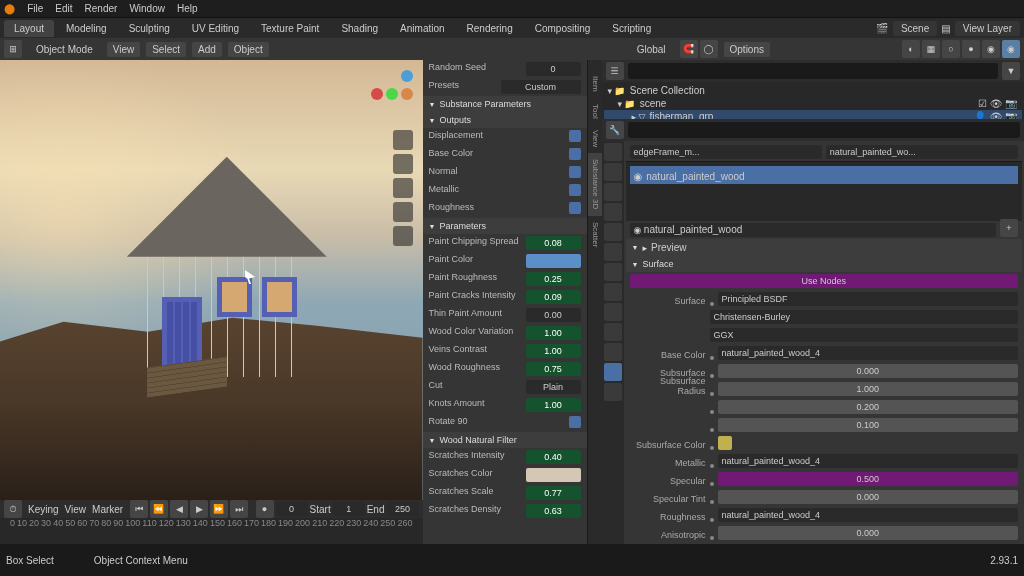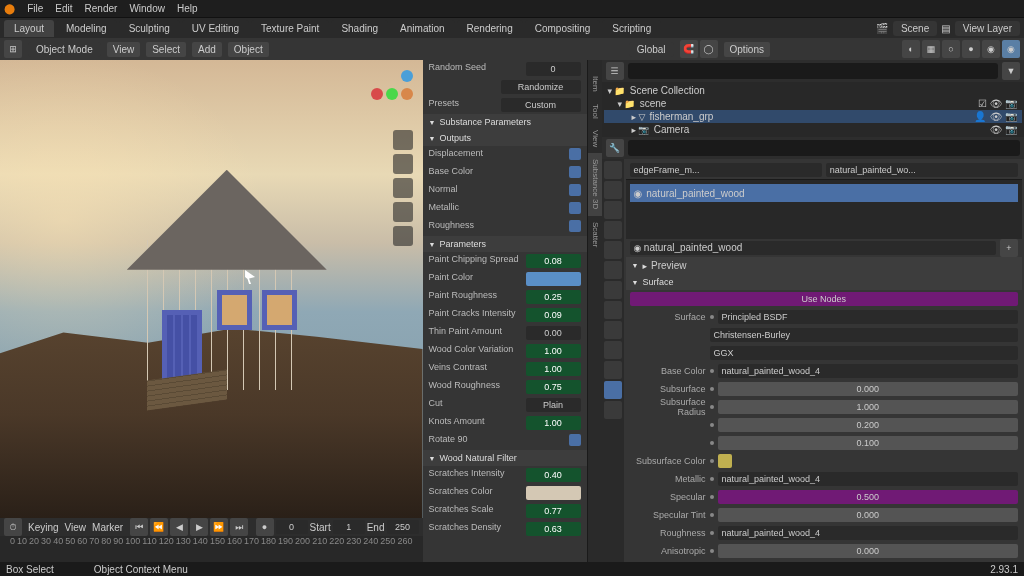--- a/index.html
+++ b/index.html
@@ -34,21 +34,21 @@
 .ball{width:12px;height:12px;border-radius:50%}
 .vp-tools{position:absolute;top:70px;right:10px;display:flex;flex-direction:column;gap:4px}
 .tool-ic{width:20px;height:20px;background:rgba(40,40,40,0.6);border-radius:3px;cursor:pointer}
 .cursor{position:absolute;top:210px;left:58%;width:10px;height:14px;background:#fff;clip-path:polygon(0 0,100% 50%,40% 60%,60% 100%,40% 100%,25% 65%,0 50%)}
 .timeline{height:44px;background:#353535;display:flex;flex-direction:column}
 .tl-head{height:18px;display:flex;align-items:center;gap:6px;padding:0 4px;background:#2d2d2d}
 .tl-play{display:flex;gap:2px;margin:0 auto}
 .tl-track{flex:1;background:#282828;position:relative;display:flex;align-items:center}
 .tl-marks{position:absolute;inset:0;display:flex;justify-content:space-between;padding:0 10px}
 .tl-marks span{font-size:9px;color:#888}
-.status{height:14px;background:#1a1a1a;display:flex;align-items:center;padding:0 6px;gap:40px;font-size:9px;color:#888}
+.status{height:32px;background:#1a1a1a;display:flex;align-items:center;padding:0 6px;gap:40px;font-size:9px;color:#888}
 .props{width:165px;background:#353535;overflow-y:auto;border-right:1px solid #1a1a1a}
 .props::-webkit-scrollbar{width:6px}
 .props::-webkit-scrollbar-thumb{background:#555}
 .prop-row{display:flex;align-items:flex-start;padding:2px 6px;height:18px}
 .prop-label{flex:1;font-size:9px;color:#bbb}
 .prop-val{width:55px;height:14px;background:#14532d;text-align:center;font-size:9px;line-height:14px;border-radius:2px;color:#fff}
 .prop-val.dark{background:#2a2a2a;color:#ccc}
 .prop-val.cream{background:#d4c8b4}
 .prop-val.blue2{background:#5a8fc7}
 .prop-check{width:12px;height:12px;background:#4a6fa5;border-radius:2px}
@@ -58,21 +58,21 @@
 .outliner{height:120px;background:#282828;overflow:auto;padding:2px}
 .out-row{display:flex;align-items:center;gap:4px;padding:1px 4px;font-size:9px}
 .out-row.sel{background:#314a6b}
 .out-icons{margin-left:auto;display:flex;gap:3px;font-size:8px;color:#999}
 .mat-area{flex:1;display:flex}
 .mat-tabs{width:22px;background:#2a2a2a;display:flex;flex-direction:column;gap:2px;padding:2px}
 .mat-tab{width:18px;height:18px;background:#3a3a3a;border-radius:2px;cursor:pointer}
 .mat-tab.act{background:#4a6fa5}
 .mat-content{flex:1;background:#353535;overflow-y:auto;padding:2px}
 .mat-content::-webkit-scrollbar{width:6px}
-.mat-row{display:flex;align-items:center;padding:2px 4px;gap:4px;height:18px}
+.mat-row{display:flex;align-items:flex-end;padding:2px 4px;gap:4px;height:18px}
 .mat-lbl{flex:0 0 76px;text-align:right;font-size:9px;color:#aaa}
 .mat-fld{flex:1;height:14px;background:#2a2a2a;border-radius:2px;font-size:9px;line-height:14px;padding:0 4px}
 .mat-fld.num{text-align:center;background:#545454}
 .mat-fld.blue{background:#701a75;text-align:center}
 .mat-fld.yel{background:#c0b050;width:14px;flex:0 0 14px}
 .mat-dot{width:4px;height:4px;border-radius:50%;background:#888}
 .node-area{height:60px;background:#282828;border-top:1px solid #1a1a1a;padding:4px}
 .search-row{display:flex;align-items:center;gap:4px;padding:2px 4px;background:#2d2d2d}
 .search-fld{flex:1;height:16px;background:#1a1a1a;border-radius:3px;padding:0 6px;font-size:9px}
 .vtabs{width:14px;background:#2a2a2a;display:flex;flex-direction:column;justify-content:flex-start;padding-top:10px}
@@ -226,24 +226,20 @@
       </div>
     </div>
   </div>
 
   <div class="props">
     <div class="prop-row">
       <div class="prop-label">Random Seed</div>
       <div class="prop-val dark">0</div>
     </div>
     <div class="prop-row">
-        <div class="prop-label"></div>
-        <div class="prop-val dark" style="width:80px">Randomize</div>
-      </div>
-    <div class="prop-row">
       <div class="prop-label">Presets</div>
       <div class="prop-val dark" style="width:80px">Custom</div>
     </div>
     <div class="prop-section">Substance Parameters</div>
     <div class="prop-section">Outputs</div>
     <div id="outputs-list">
         <div class="prop-row">
           <div class="prop-label">Displacement</div>
           <div class="prop-check"></div>
         </div>

